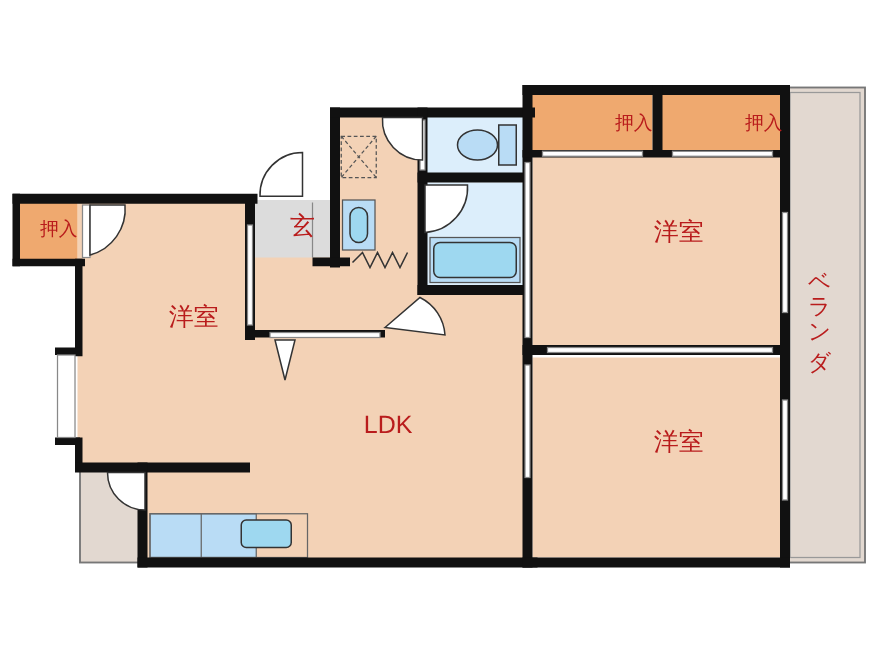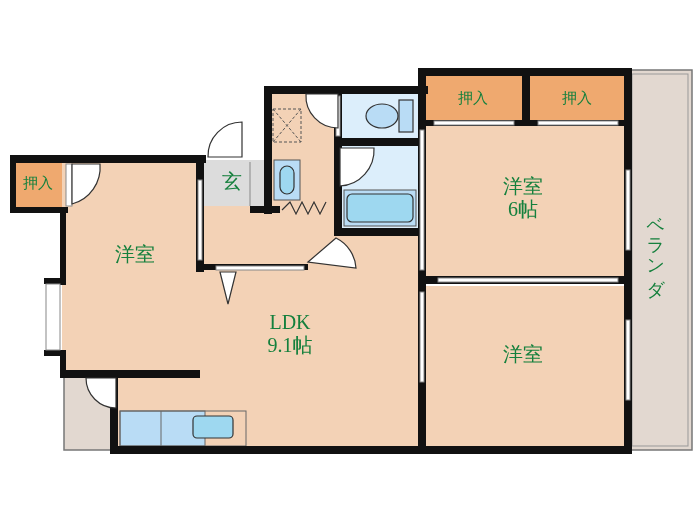--- a/index.html
+++ b/index.html
@@ -1,18 +1,18 @@
 <!DOCTYPE html>
 <html><head>
 <meta charset="utf-8">
 <style>
   html, body { margin:0; padding:0; background:#ffffff; }
   body { width:700px; height:525px; position:relative; overflow:hidden; font-family:"DejaVu Sans", sans-serif; }
   #plan { position:absolute; left:0; top:0; width:700px; height:525px; }
-  .lbl { position:absolute; color:#15803d; text-align:center; line-height:1.15; font-family:Liberation Serif, serif; }
+  .lbl { position:absolute; color:#b91c1c; text-align:right; line-height:1.15; font-family:Liberation Sans, sans-serif; }
   .room-lbl { font-size:20px; }
   .small-lbl { font-size:15px; }
   .veranda-lbl { font-size:18px; writing-mode:vertical-rl; }
 </style>
 </head>
 <body>
 
 <svg id="plan" viewBox="0 0 700 525" xmlns="http://www.w3.org/2000/svg">
 
   <rect x="628" y="70" width="64" height="380" fill="#e2d8d0" stroke="#777" stroke-width="1.5"></rect>
@@ -112,27 +112,25 @@
     <path d="M340 148 L340 186 A36 36 0 0 0 374 148 Z"></path>
     <path d="M308 262 L336 238 A36 36 0 0 1 356 268 Z"></path>
     <path d="M86 378 L116 378 L116 408 A30 30 0 0 1 86 378 Z"></path>
     <polygon points="220,272 236,272 228,304"></polygon>
   </g>
 </svg>
 
 <div class="lbl room-lbl" style="left:95px;top:243px;width:80px;">
   <div>洋室</div>
 </div>
-<div class="lbl room-lbl" style="left:250px;top:311px;width:80px;">
+<div class="lbl room-lbl" style="left:250px;top:329px;width:80px;">
   <div>LDK</div>
-  <div>9.1帖</div>
 </div>
 <div class="lbl room-lbl" style="left:483px;top:175px;width:80px;">
   <div>洋室</div>
-  <div>6帖</div>
 </div>
 <div class="lbl room-lbl" style="left:483px;top:343px;width:80px;">
   <div>洋室</div>
 </div>
 <div class="lbl small-lbl" style="left:14px;top:175px;width:48px;">押入</div>
 <div class="lbl small-lbl" style="left:424px;top:90px;width:98px;">押入</div>
 <div class="lbl small-lbl" style="left:528px;top:90px;width:98px;">押入</div>
 <div class="lbl room-lbl" style="left:212px;top:170px;width:40px;">玄</div>
 <div class="lbl veranda-lbl" style="left:645px;top:205px;">ベランダ</div>
 

